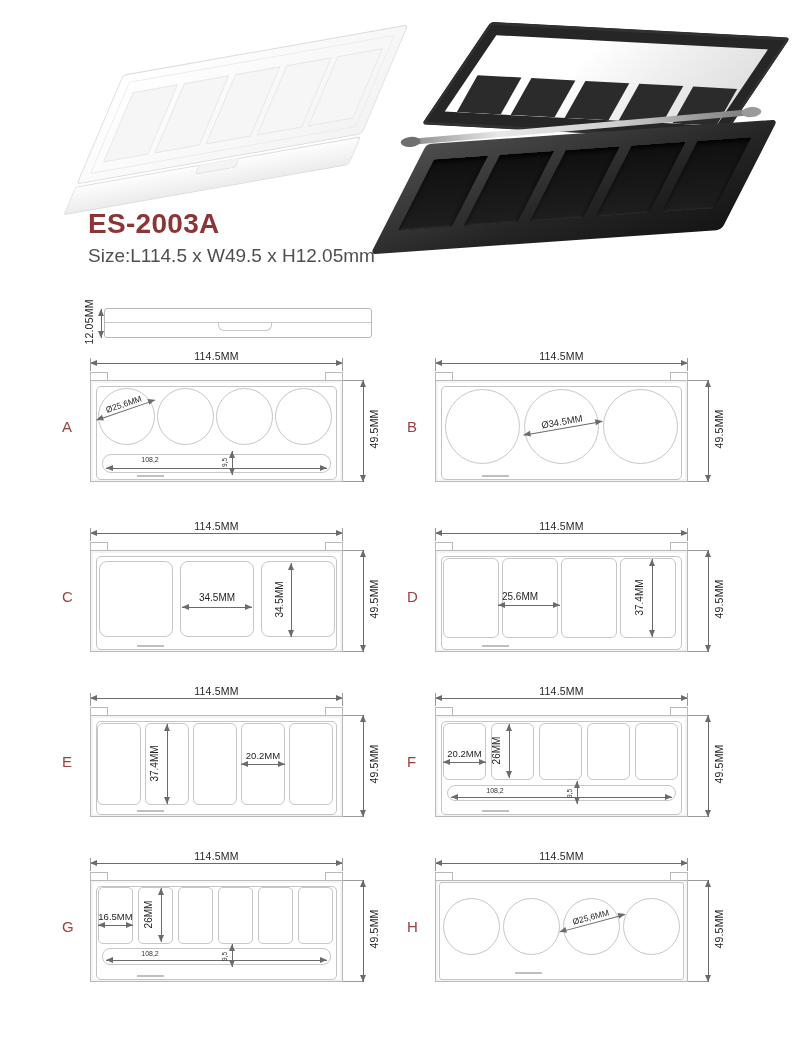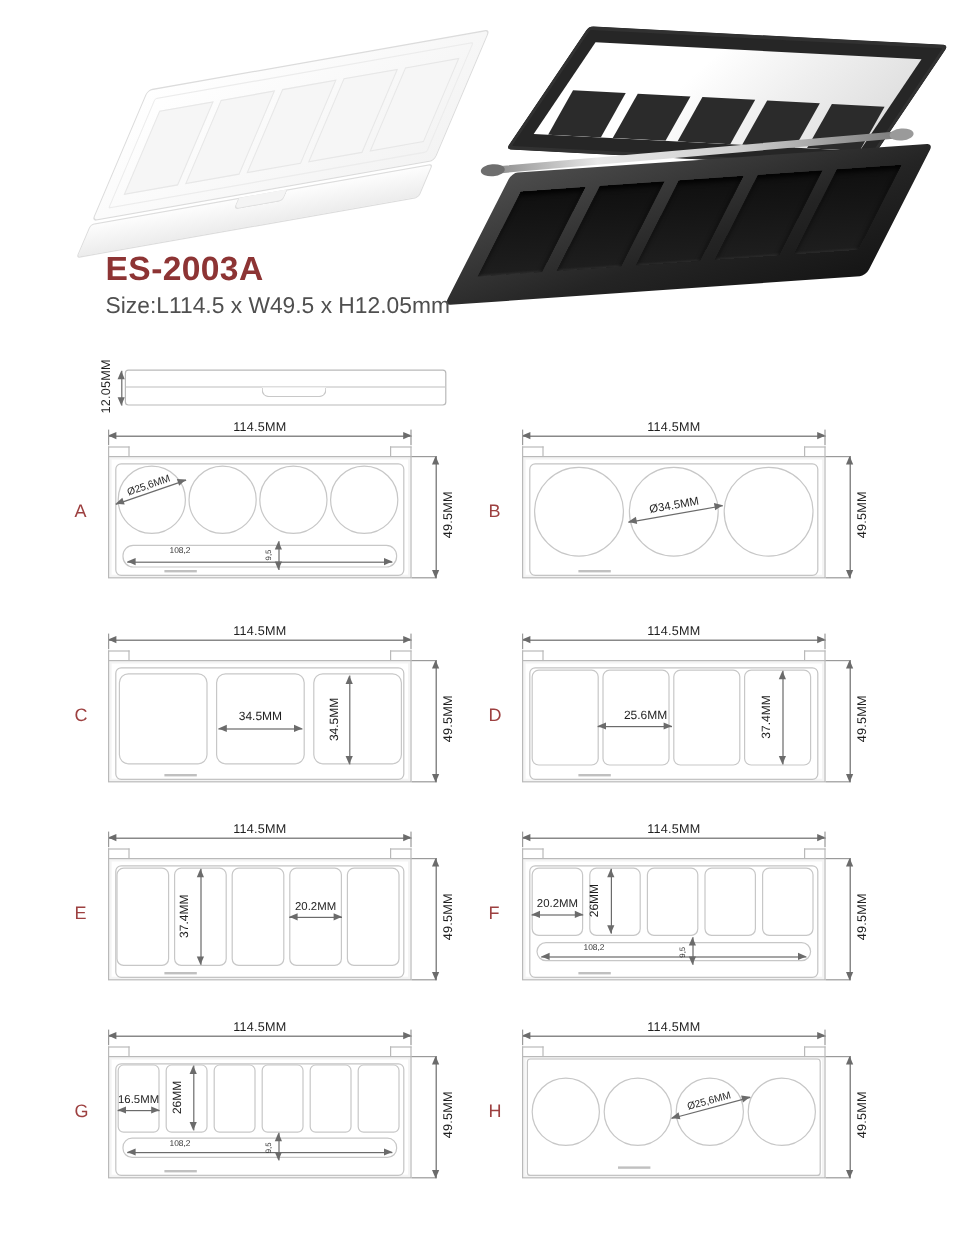--- a/index.html
+++ b/index.html
@@ -214,21 +214,21 @@
   <div class="tray">
     <div class="tab l"></div>
       <div class="tab r"></div>
     <div class="main"></div>
     <div class="rim" style="left:6px;top:14px;width:241px;height:94px"></div>
     <div class="well rrect" style="left:8px;top:16px;width:56px;height:80px"></div>
     <div class="well rrect" style="left:67px;top:16px;width:56px;height:80px"></div>
     <div class="well rrect" style="left:126px;top:16px;width:56px;height:80px"></div>
     <div class="well rrect" style="left:185px;top:16px;width:56px;height:80px"></div>
     <div class="latch" style="left:47px;top:103px;width:27px"></div>
-    <div class="innlabel" style="left:81px;width:44px;top:49px">25.6MM</div>
+    <div class="innlabel" style="left:63px;width:44px;top:49px">25.6MM</div>
     <div class="dimh" style="left:63px;top:63px;width:62px"></div>
     <div class="dimv" style="left:217px;top:17px;height:78px"></div>
     <div class="vtext innlabel" style="left:174px;top:50px;width:60px">37.4MM</div>
   </div>
   <div class="htick" style="left:283px;top:30px;width:20px"></div>
   <div class="htick" style="left:283px;top:131px;width:20px"></div>
   <div class="dimv" style="left:303px;top:30px;height:102px"></div>
   <div class="vtext dimtext" style="left:284px;top:73px;width:60px">49.5MM</div>
 </div>
 

